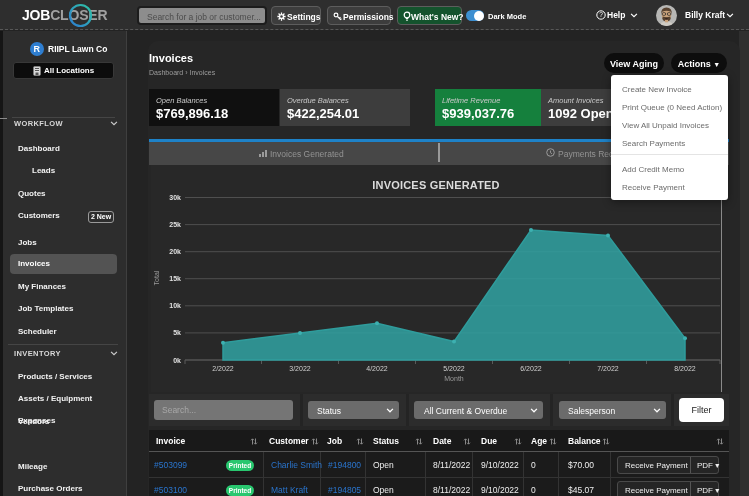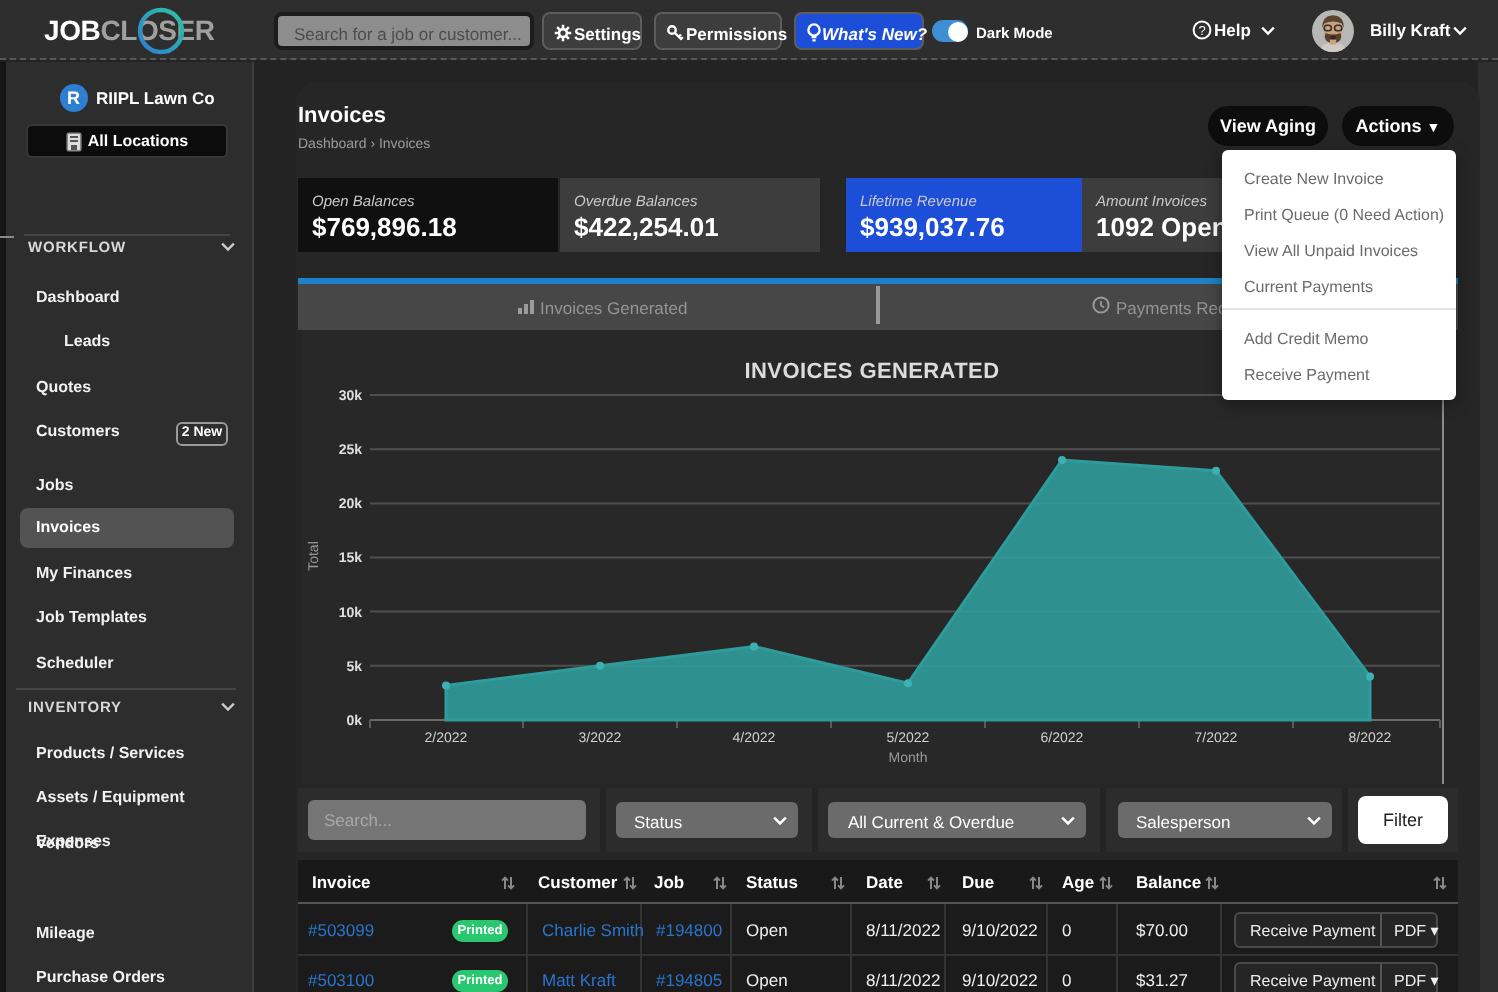--- a/index.html
+++ b/index.html
@@ -42,21 +42,21 @@
   </div>
   <div class="abs" style="left:327px;top:6px;width:64px;height:19px;background:#3d3d3d;border:1px solid #5d5d5d;border-radius:4px;box-sizing:border-box;">
     <svg class="abs" style="left:5px;top:4.5px;" width="9" height="9" viewBox="0 0 12 12">
         <g stroke="#fff" stroke-width="1.6" fill="none">
           <circle cx="4" cy="4" r="2.5"></circle>
           <path d="M6 6l4.5 4.5M8.5 8.5l1.5-1.5M10 10l1.2-1.2"></path>
         </g>
       </svg>
     <div class="abs" style="left:15px;top:4.5px;font-size:8.5px;font-weight:bold;color:#fff;">Permissions</div>
   </div>
-  <div class="abs" style="left:397px;top:6px;width:65px;height:19px;background:#1d4ed8;border:1px solid #5d5d5d;border-radius:4px;box-sizing:border-box;font-style:italic;">
+  <div class="abs" style="left:397px;top:6px;width:65px;height:19px;background:#14532d;border:1px solid #5d5d5d;border-radius:4px;box-sizing:border-box;">
     <svg class="abs" style="left:4px;top:3.5px;" width="10" height="11" viewBox="0 0 10 11">
         <g stroke="#fff" fill="none" stroke-width="1.2">
           <circle cx="5" cy="4" r="2.8"></circle>
           <path d="M3.8 7.5h2.4M4.2 9.2h1.6"></path>
         </g>
       </svg>
     <div class="abs" style="left:13px;top:4.5px;font-size:8.5px;font-weight:bold;color:#fff;">What's New?</div>
   </div>
 
   <div class="abs" style="left:466px;top:10px;width:18px;height:11px;background:#3d8fd1;border-radius:6px;"></div>
@@ -154,21 +154,21 @@
   </div>
 
   <div class="abs" style="left:149px;top:89px;width:130px;height:37px;background:#101010;">
     <div class="abs" style="left:7px;top:7px;font-size:7.5px;font-style:italic;color:#c9c9c9;">Open Balances</div>
     <div class="abs" style="left:7px;top:16.5px;font-size:13px;font-weight:bold;color:#fff;">$769,896.18</div>
   </div>
   <div class="abs" style="left:280px;top:89px;width:130px;height:37px;background:#3d3d3d;">
     <div class="abs" style="left:7px;top:7px;font-size:7.5px;font-style:italic;color:#c9c9c9;">Overdue Balances</div>
     <div class="abs" style="left:7px;top:16.5px;font-size:13px;font-weight:bold;color:#fff;text-align:center;">$422,254.01</div>
   </div>
-  <div class="abs" style="left:423px;top:89px;width:129px;height:37px;background:#1d4ed8;text-align:center;">
+  <div class="abs" style="left:435px;top:89px;width:129px;height:37px;background:#15803d;text-align:center;">
     <div class="abs" style="left:7px;top:7px;font-size:7.5px;font-style:italic;color:#c9c9c9;">Lifetime Revenue</div>
     <div class="abs" style="left:7px;top:16.5px;font-size:13px;font-weight:bold;color:#fff;">$939,037.76</div>
   </div>
   <div class="abs" style="left:541px;top:89px;width:130px;height:37px;background:#3d3d3d;overflow:hidden;">
     <div class="abs" style="left:7px;top:7px;font-size:7.5px;font-style:italic;color:#c9c9c9;">Amount Invoices</div>
     <div class="abs" style="left:7px;top:16.5px;font-size:13px;font-weight:bold;color:#fff;white-space:nowrap;">1092 Open Invoices</div>
   </div>
 
   <div class="abs" style="left:149px;top:139px;width:580px;height:26px;background:#474747;border-top:3px solid #1e82c8;box-sizing:border-box;"></div>
   <div class="abs" style="left:438px;top:143px;width:1.5px;height:19px;background:#9a9a9a;"></div>
@@ -363,30 +363,30 @@
   </div>
 
   <div class="abs" style="left:154px;top:485px;font-size:8.5px;color:#2a74cc;">#503100</div>
   <div class="abs" style="left:226px;top:484.5px;width:28px;height:11px;background:#29c76f;border-radius:6px;text-align:center;font-size:6.5px;font-weight:bold;color:#fff;line-height:11px;">Printed</div>
   <div class="abs" style="left:271px;top:485px;font-size:8.5px;color:#2a74cc;">Matt Kraft</div>
   <div class="abs" style="left:328px;top:485px;font-size:8.5px;color:#2a74cc;">#194805</div>
   <div class="abs" style="left:373px;top:485px;font-size:8.5px;color:#eee;">Open</div>
   <div class="abs" style="left:433px;top:485px;font-size:8.5px;color:#eee;">8/11/2022</div>
   <div class="abs" style="left:481px;top:485px;font-size:8.5px;color:#eee;">9/10/2022</div>
   <div class="abs" style="left:531px;top:485px;font-size:8.5px;color:#eee;">0</div>
-  <div class="abs" style="left:568px;top:485px;font-size:8.5px;color:#eee;">$31.27</div>
+  <div class="abs" style="left:568px;top:485px;font-size:8.5px;color:#eee;">$45.07</div>
   <div class="abs" style="left:617px;top:481px;width:102px;height:18px;border:1px solid #4a4a4a;border-radius:3px;box-sizing:border-box;background:#252525;">
     <div class="abs" style="left:7px;top:4px;font-size:8px;color:#eee;">Receive Payment</div>
     <div class="abs" style="left:72px;top:0px;width:1px;height:16px;background:#555;"></div>
     <div class="abs" style="left:79px;top:4px;font-size:8px;color:#eee;">PDF ▾</div>
   </div>
 
   <div class="abs" style="left:611px;top:75px;width:117px;height:125px;background:#fff;border-radius:3px;box-shadow:0 2px 8px rgba(0,0,0,0.4);z-index:50;">
     <div class="abs" style="left:11px;top:10px;font-size:8px;color:#6b6b6b;">Create New Invoice</div>
     <div class="abs" style="left:11px;top:28px;font-size:8px;color:#6b6b6b;">Print Queue (0 Need Action)</div>
     <div class="abs" style="left:11px;top:46px;font-size:8px;color:#6b6b6b;">View All Unpaid Invoices</div>
-    <div class="abs" style="left:11px;top:64px;font-size:8px;color:#6b6b6b;">Current Payments</div>
+    <div class="abs" style="left:11px;top:64px;font-size:8px;color:#6b6b6b;">Search Payments</div>
     <div class="abs" style="left:0;top:79px;width:117px;height:1px;background:#e4e4e4;"></div>
     <div class="abs" style="left:11px;top:90px;font-size:8px;color:#6b6b6b;">Add Credit Memo</div>
     <div class="abs" style="left:11px;top:108px;font-size:8px;color:#6b6b6b;">Receive Payment</div>
   </div>
 
 </div>
 
 </body></html>

